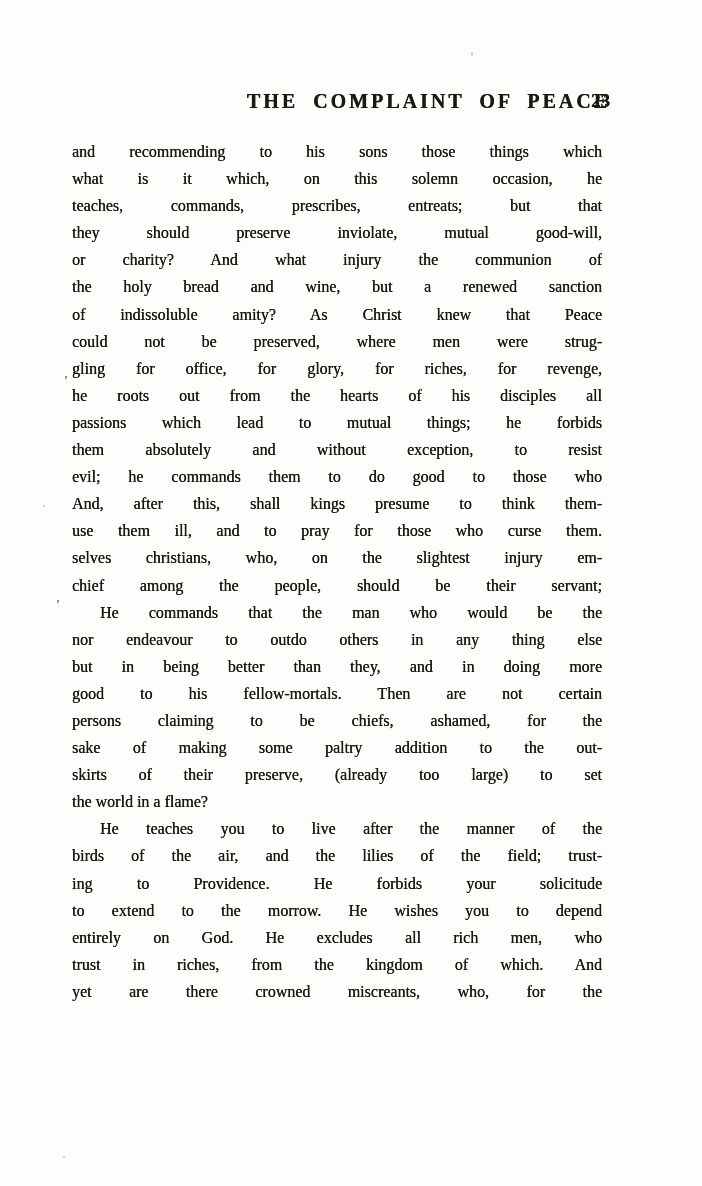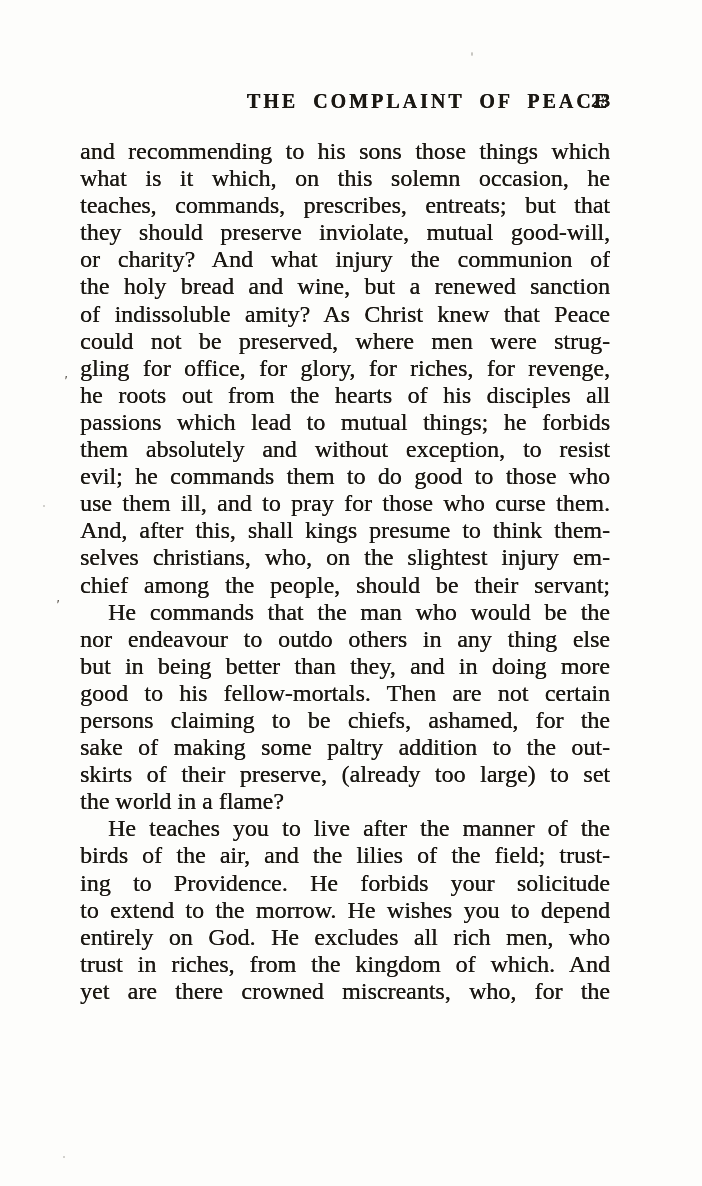--- a/index.html
+++ b/index.html
@@ -37,23 +37,23 @@
     position: absolute;
     top: 0;
     right: 0;
     font-size: 19px;
     font-weight: bold;
     text-shadow: 0.3px 0 0 currentColor;
   }
   .body-text {
     position: absolute;
     top: 138px;
-    left: 80px;
+    left: 72px;
     width: 530px;
-    font-size: 24px;
+    font-size: 16px;
     line-height: 27.1px;
     text-shadow: 0.25px 0 0 currentColor;
   }
   .paragraph { margin: 0; padding: 0; }
   .line {
     text-align: justify;
     text-align-last: justify;
     -moz-text-align-last: justify;
     overflow: hidden;
     white-space: nowrap;
@@ -99,22 +99,22 @@
         <div class="line">they should preserve inviolate, mutual good-will,</div>
         <div class="line">or charity? And what injury the communion of</div>
         <div class="line">the holy bread and wine, but a renewed sanction</div>
         <div class="line">of indissoluble amity? As Christ knew that Peace</div>
         <div class="line">could not be preserved, where men were strug-</div>
         <div class="line">gling for office, for glory, for riches, for revenge,</div>
         <div class="line">he roots out from the hearts of his disciples all</div>
         <div class="line">passions which lead to mutual things; he forbids</div>
         <div class="line">them absolutely and without exception, to resist</div>
         <div class="line">evil; he commands them to do good to those who</div>
+        <div class="line">And, after this, shall kings presume to think them-</div>
         <div class="line">use them ill, and to pray for those who curse them.</div>
-        <div class="line">And, after this, shall kings presume to think them-</div>
         <div class="line">selves christians, who, on the slightest injury em-</div>
       </div>
       <div class="paragraph">
         <div class="line">chief among the people, should be their servant;</div>
         <div class="line indent">He commands that the man who would be the</div>
         <div class="line">nor endeavour to outdo others in any thing else</div>
         <div class="line">but in being better than they, and in doing more</div>
         <div class="line">good to his fellow-mortals. Then are not certain</div>
         <div class="line">persons claiming to be chiefs, ashamed, for the</div>
         <div class="line">sake of making some paltry addition to the out-</div>

